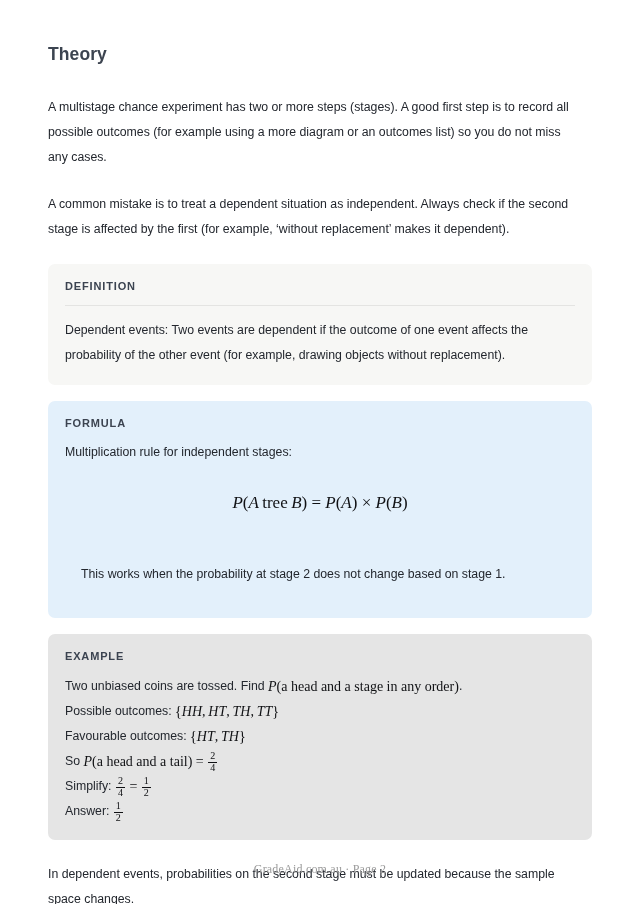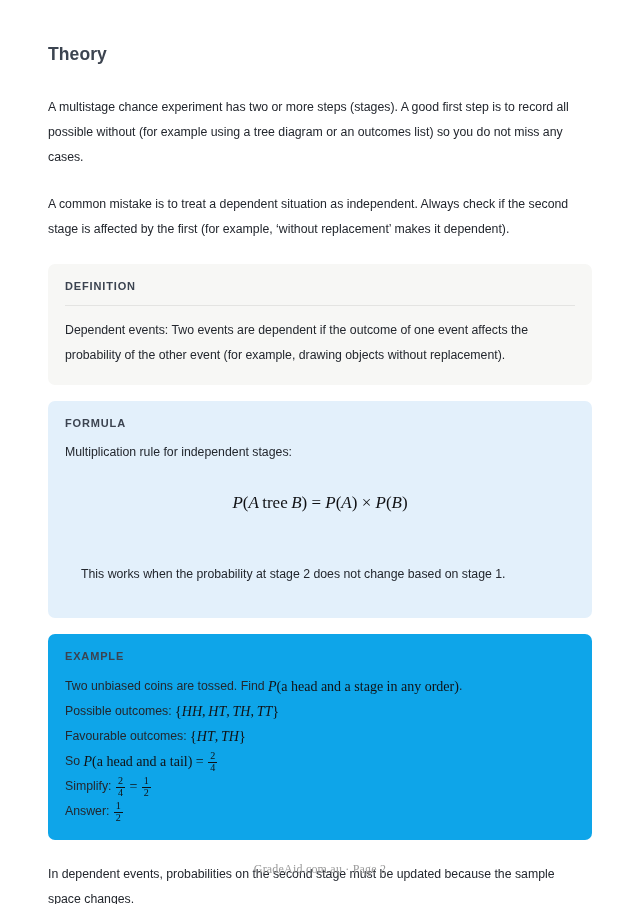--- a/index.html
+++ b/index.html
@@ -41,21 +41,21 @@
     margin-bottom: 0;
   }
   .callout {
     box-sizing: border-box;
     border-radius: 7px;
     padding: 16px 17px 17px 17px;
     margin-bottom: 16px;
   }
   .callout.definition { background: #f7f7f5; }
   .callout.formula    { background: #e3f0fb; }
-  .callout.example    { background: #0ea5e9; }
+  .callout.example    { background: #e5e5e5; }
   .callout-label {
     font-size: 11px;
     font-weight: bold;
     letter-spacing: 0.85px;
     color: #3b4350;
     margin-bottom: 12px;
   }
   .callout-text {
     font-size: 12.3px;
     line-height: 25px;
@@ -130,21 +130,21 @@
     letter-spacing: 0.2px;
   }
 </style>
 </head>
 <body>
 
 <div class="page">
 
   <h1 class="page-title">Theory</h1>
 
-  <p class="para">A multistage chance experiment has two or more steps (stages). A good first step is to record all possible without (for example using a tree diagram or an outcomes list) so you do not miss any cases.</p>
+  <p class="para">A multistage chance experiment has two or more steps (stages). A good first step is to record all possible outcomes (for example using a more diagram or an outcomes list) so you do not miss any cases.</p>
   <p class="para">A common mistake is to treat a dependent situation as independent. Always check if the second stage is affected by the first (for example, ‘without replacement’ makes it dependent).</p>
 
   <section class="callout definition">
     <div class="callout-label">DEFINITION</div>
     <hr class="divider">
     <p class="callout-text">Dependent events: Two events are dependent if the outcome of one event affects the probability of the other event (for example, drawing objects without replacement).</p>
   </section>
 
   <section class="callout formula">
     <div class="callout-label">FORMULA</div>

